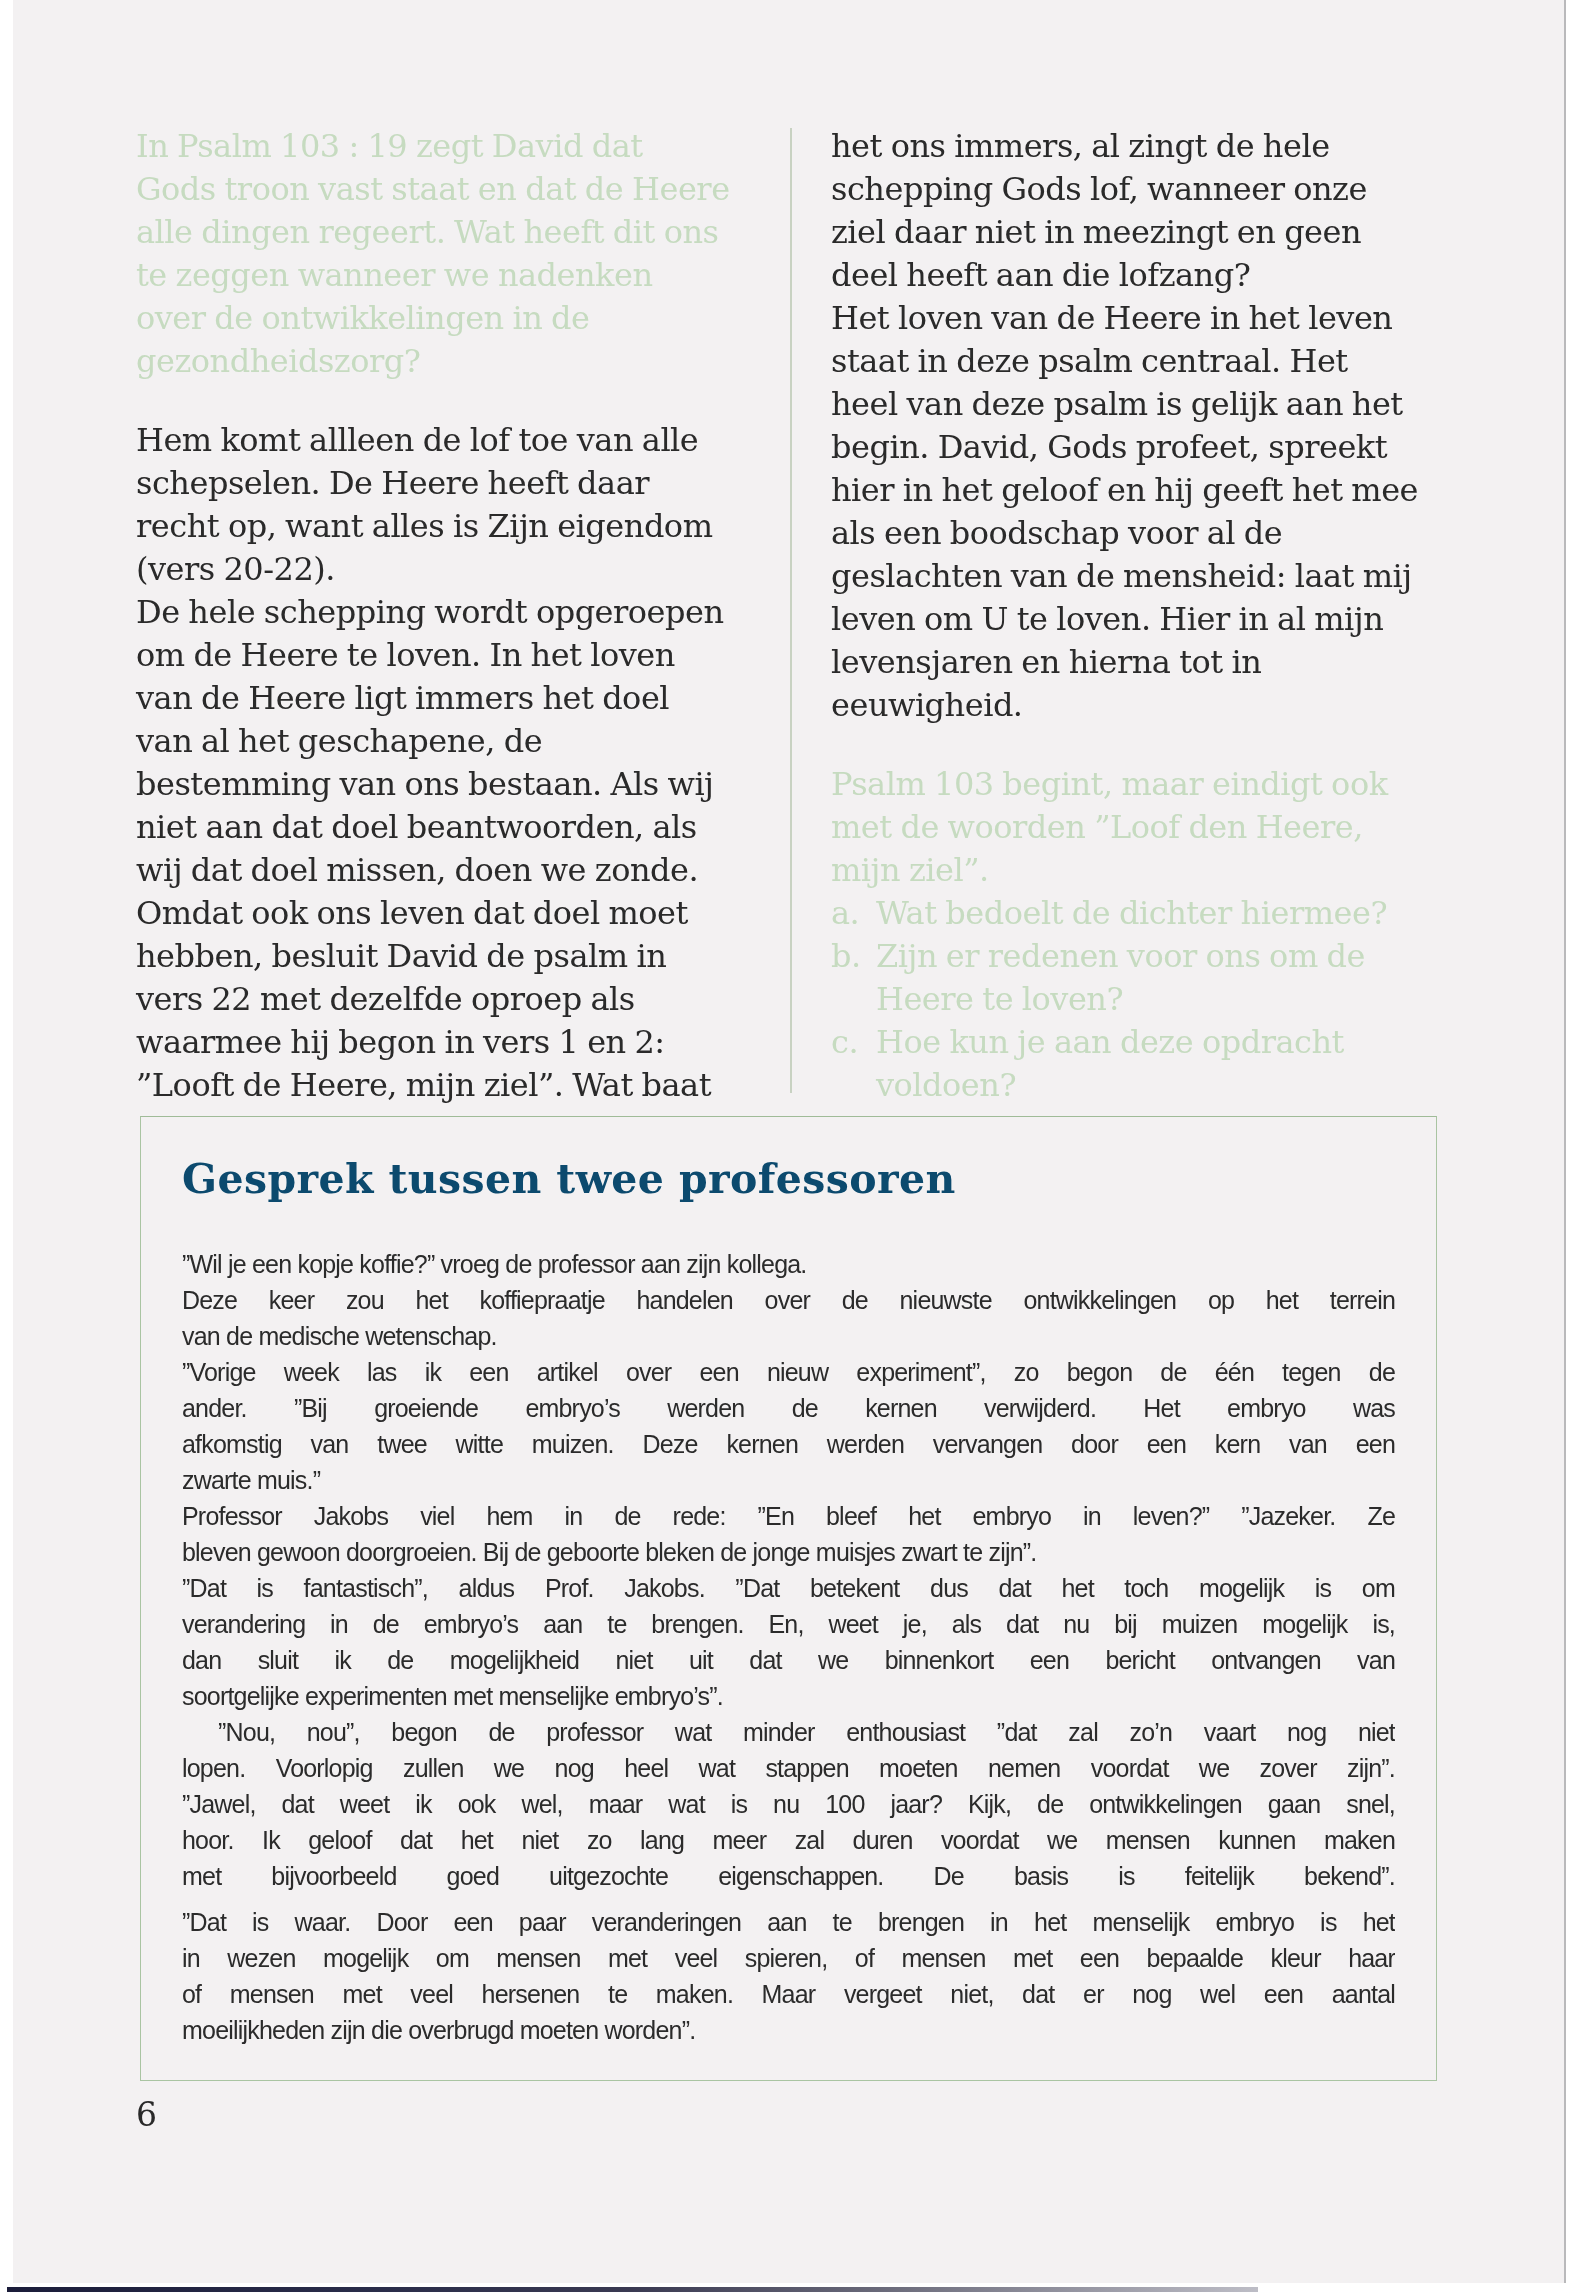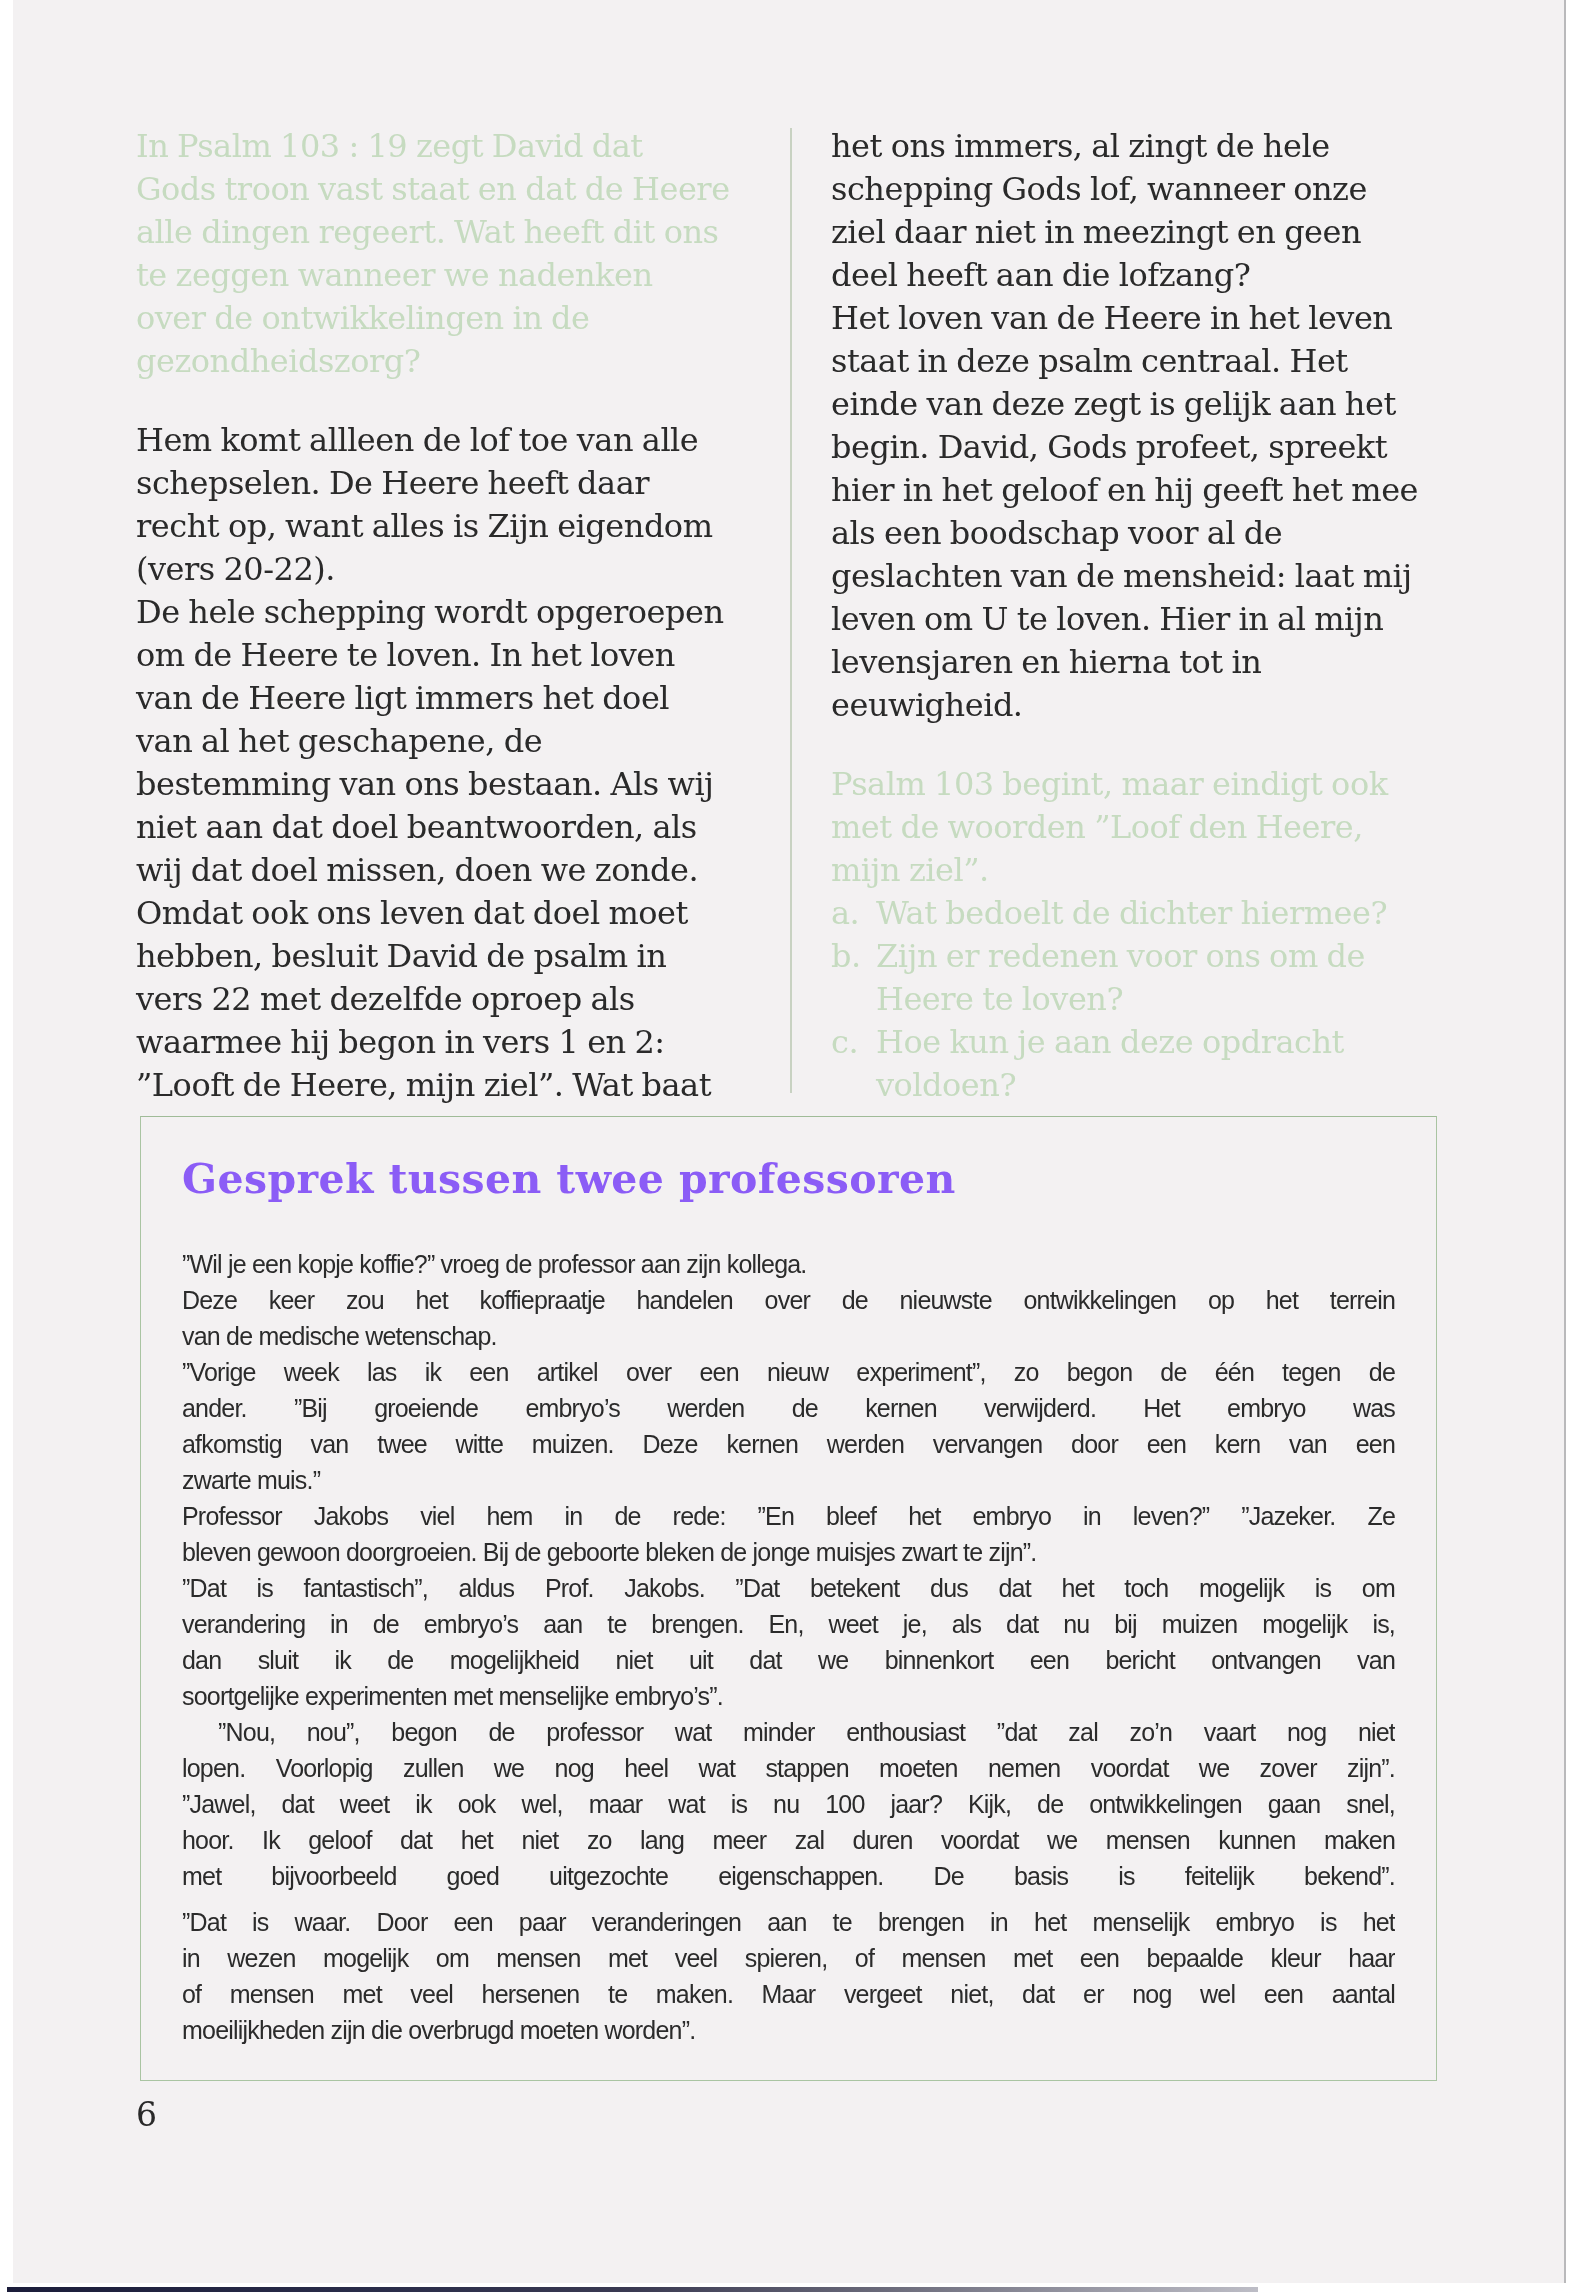--- a/index.html
+++ b/index.html
@@ -41,21 +41,21 @@
   }
   .box {
     position: absolute; left: 127px; top: 1116px; width: 1297px; height: 965px;
     border: 1.7px solid #a9c4a2;
     border-top-color: #9fbb98;
     box-sizing: border-box;
   }
   .box-title {
     position: absolute; left: 41px; top: 38px;
     font-family: "DejaVu Serif", serif; font-weight: bold;
-    font-size: 41px; color: #8b5cf6; letter-spacing: 0.4px;
+    font-size: 41px; color: #0c4a6e; letter-spacing: 0.4px;
     white-space: nowrap;
   }
   .box-body {
     position: absolute; left: 41px; top: 129px; width: 1213px;
     font-family: "Liberation Sans", sans-serif;
     font-size: 25px; line-height: 36px; color: #2b2b2b;
     letter-spacing: -0.8px;
   }
   .box-body .bl {
     display: block; text-align: justify; text-align-last: justify; white-space: nowrap;
@@ -104,21 +104,21 @@
   <div class="divider"></div>
 
   <div class="col col-right">
     <div id="right-body">
         <span class="line">het ons immers, al zingt de hele</span>
         <span class="line">schepping Gods lof, wanneer onze</span>
         <span class="line">ziel daar niet in meezingt en geen</span>
         <span class="line">deel heeft aan die lofzang?</span>
         <span class="line">Het loven van de Heere in het leven</span>
         <span class="line">staat in deze psalm centraal. Het</span>
-        <span class="line">einde van deze zegt is gelijk aan het</span>
+        <span class="line">heel van deze psalm is gelijk aan het</span>
         <span class="line">begin. David, Gods profeet, spreekt</span>
         <span class="line">hier in het geloof en hij geeft het mee</span>
         <span class="line">als een boodschap voor al de</span>
         <span class="line">geslachten van de mensheid: laat mij</span>
         <span class="line">leven om U te loven. Hier in al mijn</span>
         <span class="line">levensjaren en hierna tot in</span>
         <span class="line">eeuwigheid.</span>
       </div>
     <span class="gap-r"></span>
     <div class="q">

